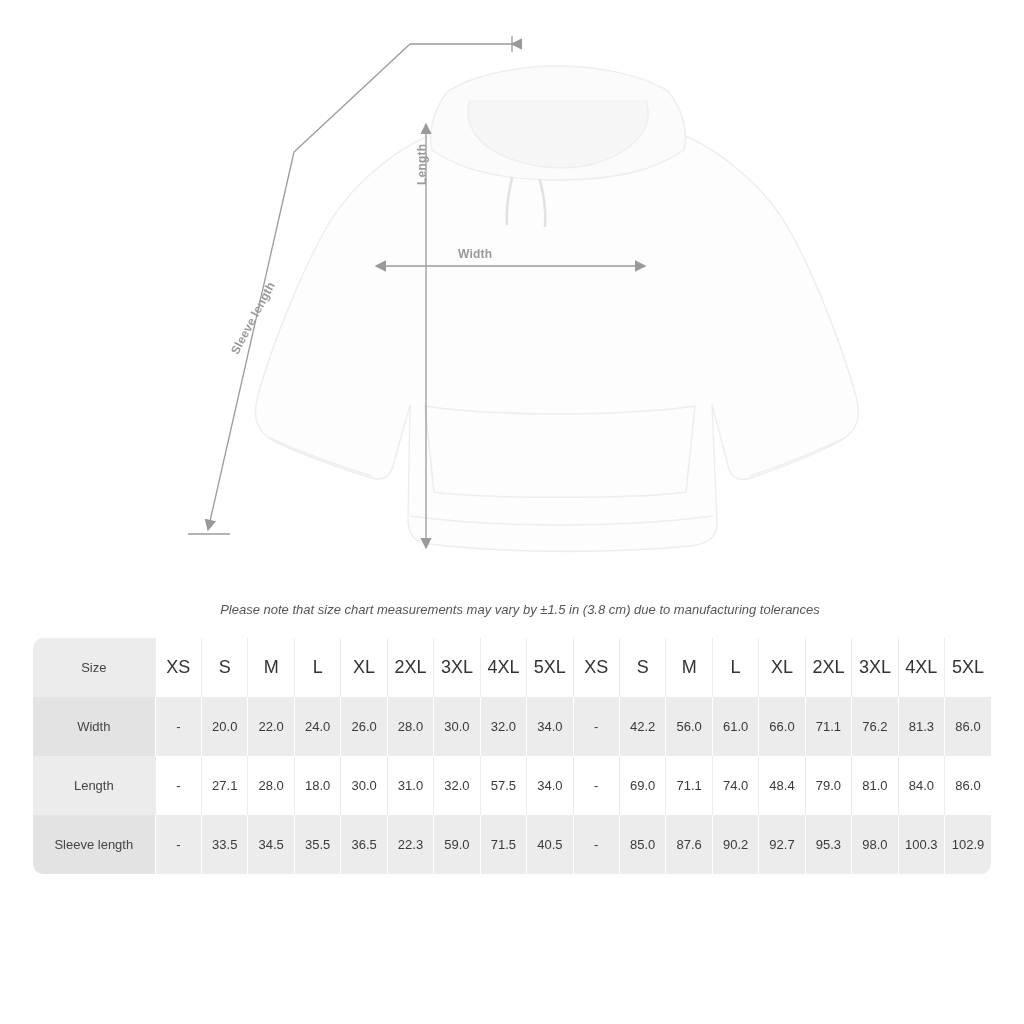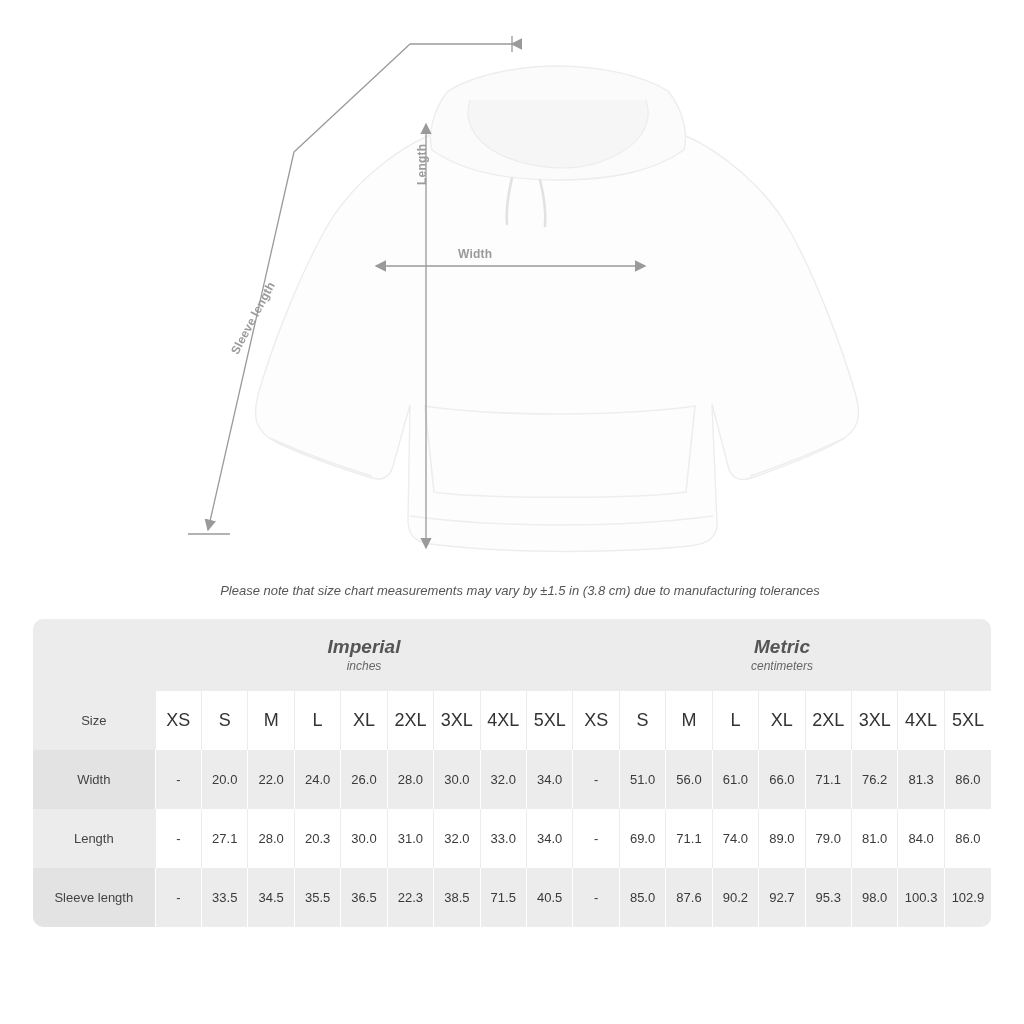--- a/index.html
+++ b/index.html
@@ -58,21 +58,21 @@
     font-size: 21px;
     font-weight: bold;
     color: #333;
     margin-top: 22px;
   }
   .chart-note {
     text-align: center;
     font-size: 13px;
     font-style: italic;
     color: #555;
-    margin-top: 3px;
+    margin-top: 22px;
     padding-left: 16px;
   }
 
   
   .table-wrap {
     margin: 21px 33px 0 33px;
     border-radius: 10px;
     overflow: hidden;
   }
   table.sizes {
@@ -195,31 +195,20 @@
 
   <div class="chart-note">Please note that size chart measurements may vary by ±1.5 in (3.8 cm) due to manufacturing tolerances</div>
 
   <div class="table-wrap">
     <table class="sizes">
       <colgroup>
         <col style="width:122px">
         <col span="18" style="width:46.4px">
       </colgroup>
       <tbody>
-        <tr class="unit-head">
-          <td></td>
-          <td colspan="9">
-            <div class="unit-name">Imperial</div>
-            <div class="unit-sub">inches</div>
-          </td>
-          <td colspan="9">
-            <div class="unit-name">Metric</div>
-            <div class="unit-sub">centimeters</div>
-          </td>
-        </tr>
 
         <tr class="hdr-row">
           <td class="row-head">Size</td>
           <td class="col-head">XS</td>
           <td class="col-head">S</td>
           <td class="col-head">M</td>
           <td class="col-head">L</td>
           <td class="col-head">XL</td>
           <td class="col-head">2XL</td>
           <td class="col-head">3XL</td>
@@ -241,61 +230,61 @@
           <td class="val cell-sep">-</td>
           <td class="val cell-sep">20.0</td>
           <td class="val cell-sep">22.0</td>
           <td class="val cell-sep">24.0</td>
           <td class="val cell-sep">26.0</td>
           <td class="val cell-sep">28.0</td>
           <td class="val cell-sep">30.0</td>
           <td class="val cell-sep">32.0</td>
           <td class="val cell-sep">34.0</td>
           <td class="val cell-sep">-</td>
-          <td class="val cell-sep">51.0</td>
+          <td class="val cell-sep">42.2</td>
           <td class="val cell-sep">56.0</td>
           <td class="val cell-sep">61.0</td>
           <td class="val cell-sep">66.0</td>
           <td class="val cell-sep">71.1</td>
           <td class="val cell-sep">76.2</td>
           <td class="val cell-sep">81.3</td>
           <td class="val cell-sep">86.0</td>
         </tr>
 
         <tr class="band-white">
           <td class="row-head">Length</td>
           <td class="val cell-sep">-</td>
           <td class="val cell-sep">27.1</td>
           <td class="val cell-sep">28.0</td>
-          <td class="val cell-sep">20.3</td>
+          <td class="val cell-sep">18.0</td>
           <td class="val cell-sep">30.0</td>
           <td class="val cell-sep">31.0</td>
           <td class="val cell-sep">32.0</td>
-          <td class="val cell-sep">33.0</td>
+          <td class="val cell-sep">57.5</td>
           <td class="val cell-sep">34.0</td>
           <td class="val cell-sep">-</td>
           <td class="val cell-sep">69.0</td>
           <td class="val cell-sep">71.1</td>
           <td class="val cell-sep">74.0</td>
-          <td class="val cell-sep">89.0</td>
+          <td class="val cell-sep">48.4</td>
           <td class="val cell-sep">79.0</td>
           <td class="val cell-sep">81.0</td>
           <td class="val cell-sep">84.0</td>
           <td class="val cell-sep">86.0</td>
         </tr>
 
         <tr class="band-grey">
           <td class="row-head">Sleeve length</td>
           <td class="val cell-sep">-</td>
           <td class="val cell-sep">33.5</td>
           <td class="val cell-sep">34.5</td>
           <td class="val cell-sep">35.5</td>
           <td class="val cell-sep">36.5</td>
           <td class="val cell-sep">22.3</td>
-          <td class="val cell-sep">38.5</td>
+          <td class="val cell-sep">59.0</td>
           <td class="val cell-sep">71.5</td>
           <td class="val cell-sep">40.5</td>
           <td class="val cell-sep">-</td>
           <td class="val cell-sep">85.0</td>
           <td class="val cell-sep">87.6</td>
           <td class="val cell-sep">90.2</td>
           <td class="val cell-sep">92.7</td>
           <td class="val cell-sep">95.3</td>
           <td class="val cell-sep">98.0</td>
           <td class="val cell-sep">100.3</td>

